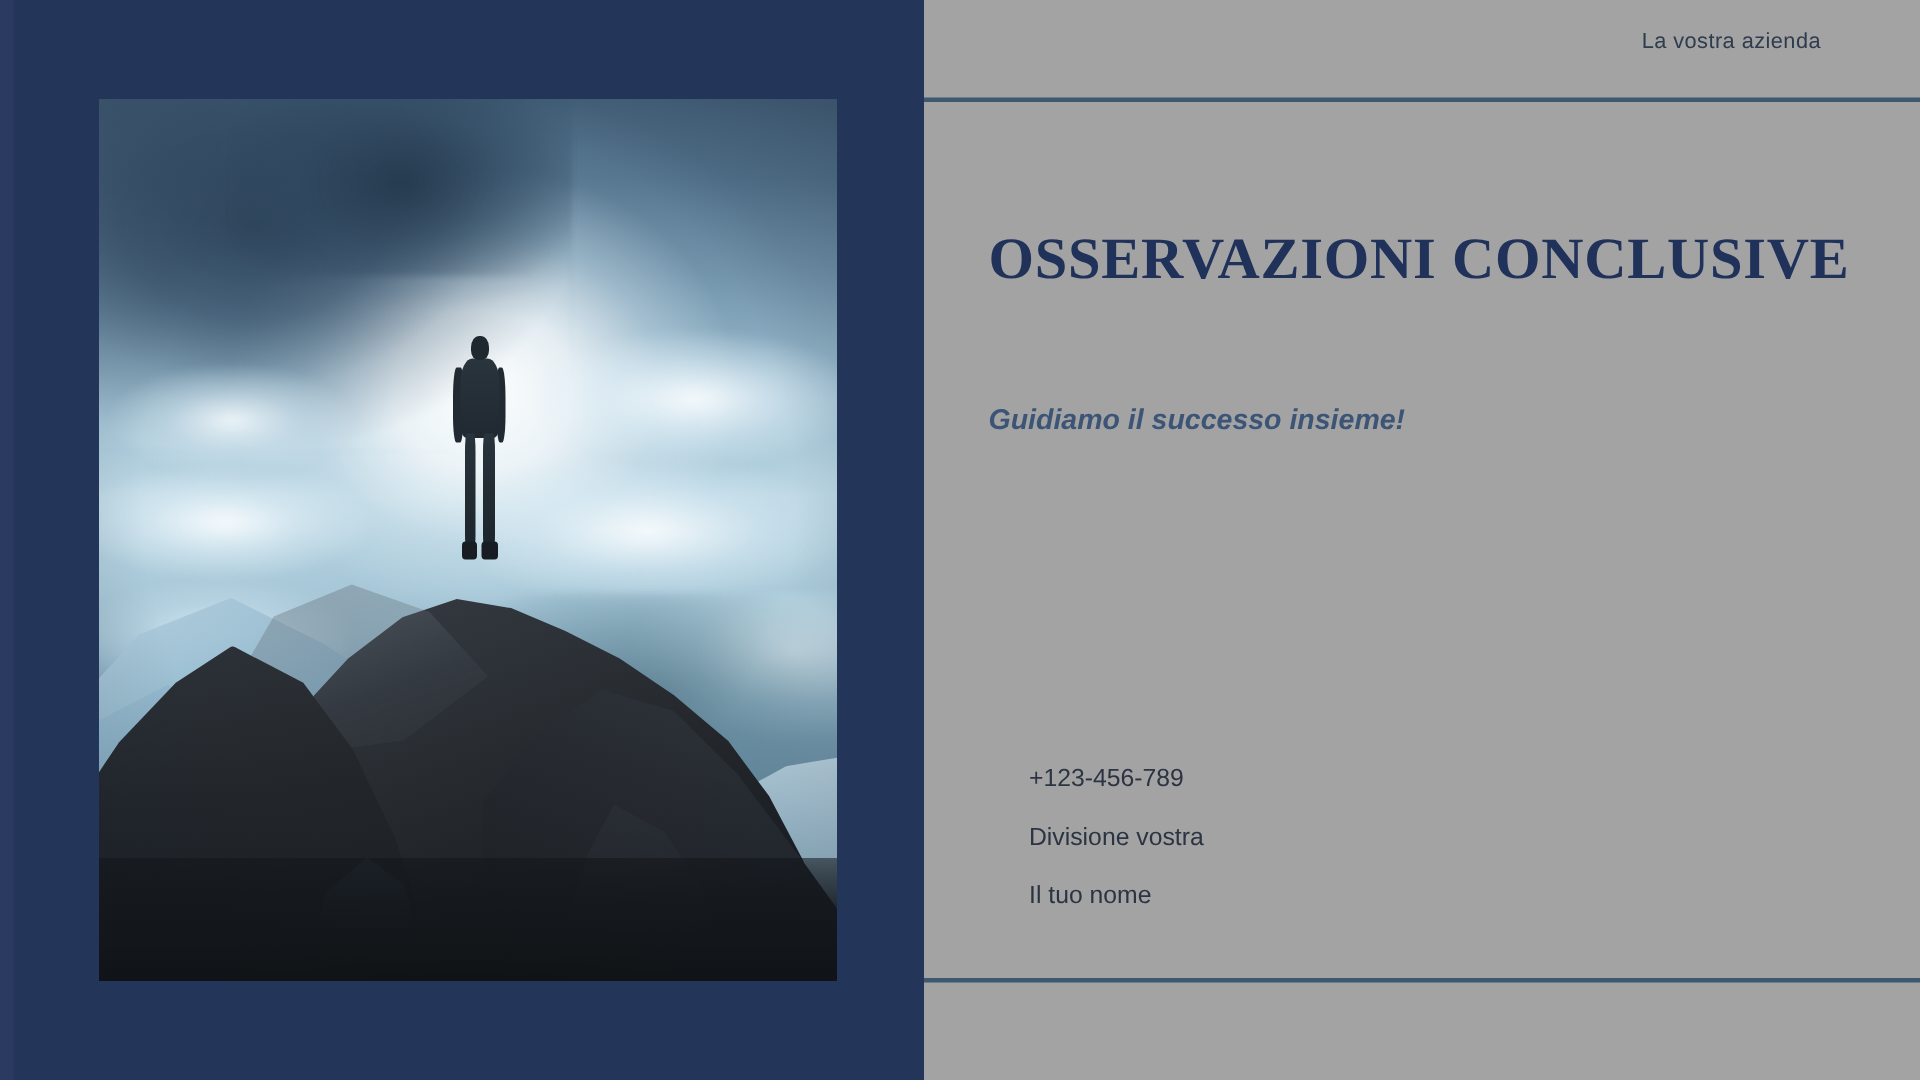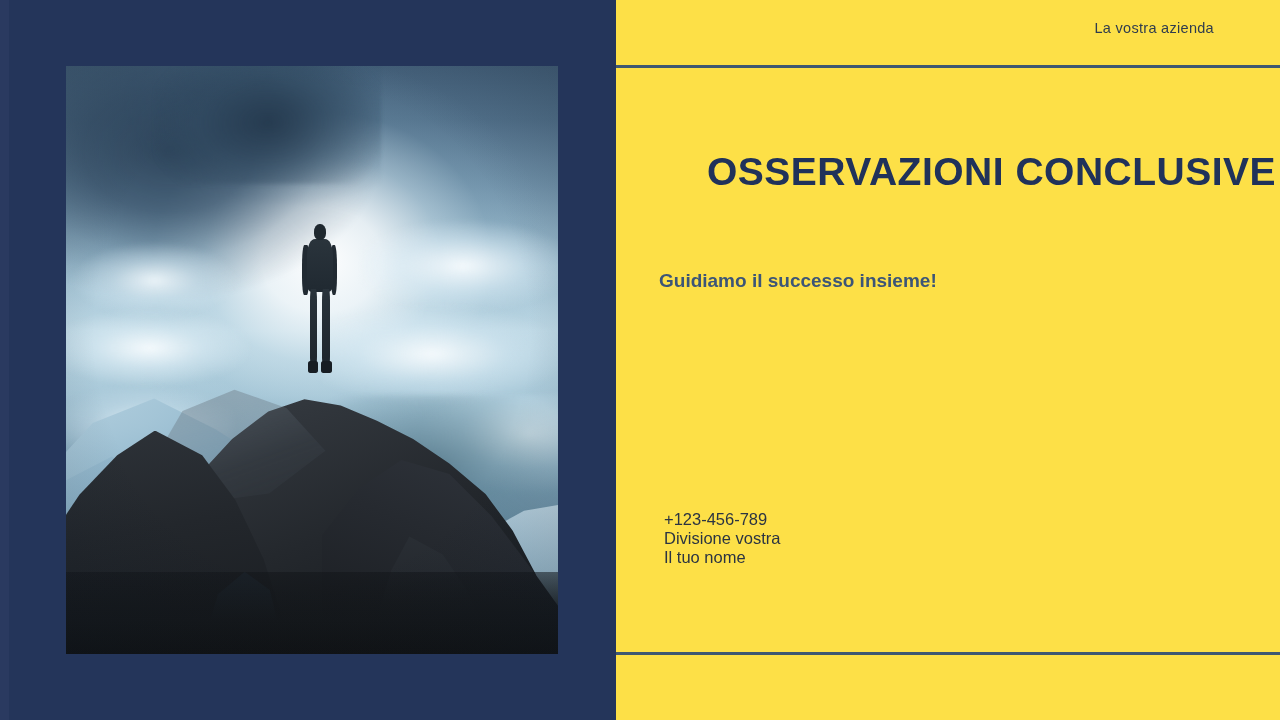--- a/index.html
+++ b/index.html
@@ -11,21 +11,21 @@
     width: 1280px;
     height: 720px;
     overflow: hidden;
     font-family: "Liberation Sans", sans-serif;
   }
 
   .slide {
     position: relative;
     width: 1280px;
     height: 720px;
-    background: #fde047;
+    background: #a3a3a3;
     overflow: hidden;
   }
 
   
   .left-panel {
     position: absolute;
     left: 0;
     top: 0;
     width: 616px;
     height: 720px;
@@ -348,43 +348,44 @@
   .rule-bottom { top: 652px; }
 
   .title {
     position: absolute;
     left: 659px;
     top: 150px;
     font-size: 39px;
     font-weight: bold;
     letter-spacing: 0.5px;
     color: #20325a;
-    font-family: Liberation Sans, sans-serif;
+    font-family: Liberation Serif, serif;
     white-space: nowrap;
-    margin-left: 48px;
   }
 
   .subtitle {
     position: absolute;
     left: 659px;
     top: 270px;
     font-size: 19px;
     font-weight: bold;
+    font-style: italic;
     color: #3c5577;
     font-family: "Liberation Sans", sans-serif;
     white-space: nowrap;
     text-align: right;
   }
 
   .contact {
     position: absolute;
-    left: 664px;
+    left: 686px;
     top: 510px;
     display: flex;
     flex-direction: column;
+    gap: 20px;
   }
   .contact-line {
     font-size: 16.5px;
     color: #2b3442;
     font-family: "Liberation Sans", sans-serif;
     white-space: nowrap;
   }
 </style>
 </head>
 <body>

